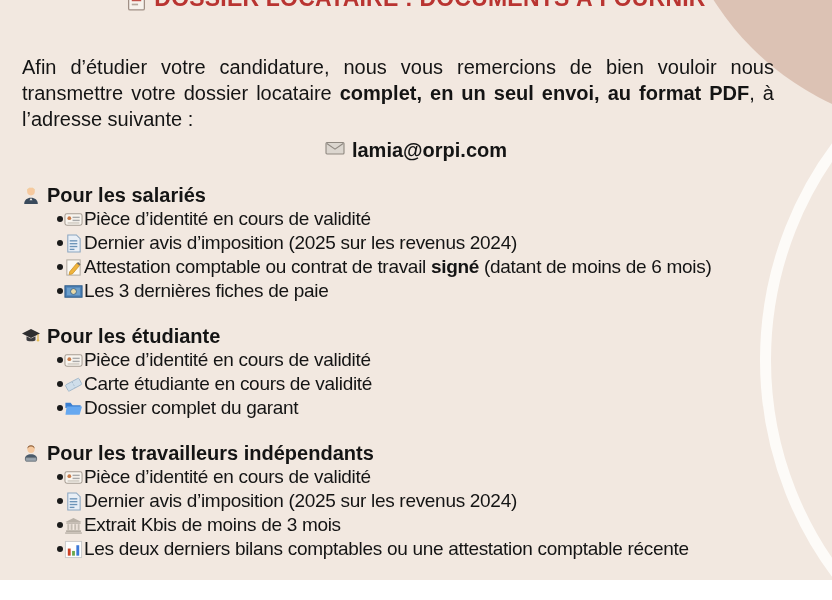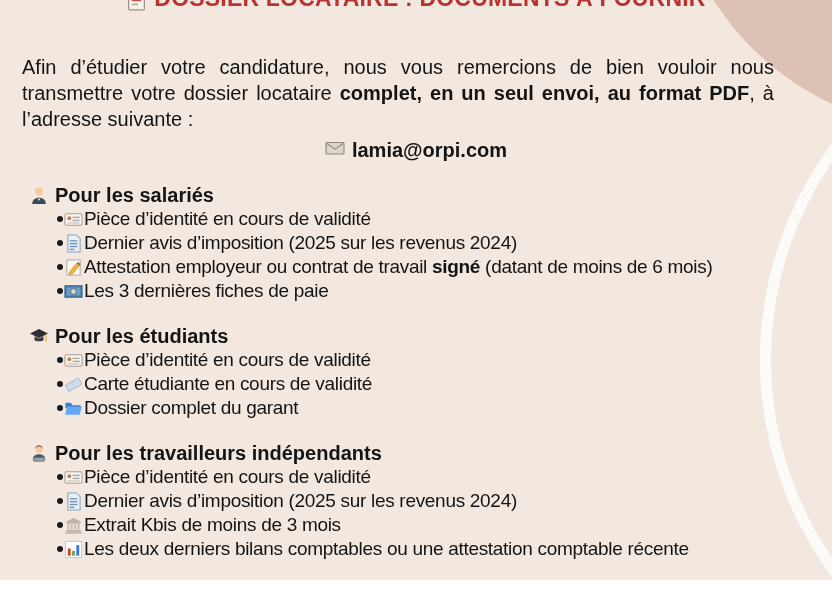--- a/index.html
+++ b/index.html
@@ -70,21 +70,21 @@
     font-size: 20px;
     line-height: 24px;
   }
 
   .section { margin-top: 21px; }
   .section:first-of-type { margin-top: 26px; }
   .section-heading {
     display: flex;
     align-items: center;
     gap: 6px;
-    padding-left: 29px;
+    padding-left: 21px;
     font-size: 20px;
     line-height: 24px;
     white-space: nowrap;
   }
   .item {
     display: flex;
     align-items: center;
     gap: 1px;
     padding-left: 57px;
     font-size: 19px;
@@ -176,21 +176,21 @@
       </div>
       <div class="item">
         <span class="bullet"></span>
         <span class="icn">
           <svg width="19" height="19" viewBox="0 0 20 20">
             <rect x="3" y="2" width="14" height="16" fill="#fbf8f3" stroke="#b3aca2" stroke-width="1.1"></rect>
             <path d="M6 14.5 L13.5 5.5 L16.3 8 L8.8 16.8 L5.4 17.4 z" fill="#f0b43c" stroke="#c98f23" stroke-width="0.8"></path>
             <path d="M13.5 5.5 L16.3 8 L17.5 6.6 L14.8 4.2 z" fill="#6c6c6c"></path>
           </svg>
         </span>
-        <span class="item-text"><span>Attestation employeur ou contrat de travail </span><span class="b">signé</span><span> (datant de moins de 6 mois)</span></span>
+        <span class="item-text"><span>Attestation comptable ou contrat de travail </span><span class="b">signé</span><span> (datant de moins de 6 mois)</span></span>
       </div>
       <div class="item">
         <span class="bullet"></span>
         <span class="icn">
           <svg width="19" height="19" viewBox="0 0 20 20">
             <rect x="1" y="4" width="18" height="12" fill="#4d82b8" stroke="#2f5d8a" stroke-width="1.1"></rect>
             <rect x="3.2" y="6" width="13.6" height="8" fill="#6da0cc"></rect>
             <circle cx="10" cy="10" r="3.1" fill="#e9d9a6" stroke="#2f5d8a" stroke-width="0.9"></circle>
           </svg>
         </span>
@@ -201,21 +201,21 @@
     <div class="section">
       <div class="section-heading">
         <span class="icn">
           <svg width="20" height="20" viewBox="0 0 20 20">
             <polygon points="10,3 19,7.5 10,12 1,7.5" fill="#2e2e30"></polygon>
             <path d="M5.5 10.2 v3.8 c0 1.8 9 1.8 9 0 v-3.8 l-4.5 2.2 z" fill="#3c3c40"></path>
             <line x1="17" y1="8.2" x2="17" y2="13.2" stroke="#d9a93c" stroke-width="1.1"></line>
             <circle cx="17" cy="14.2" r="1.2" fill="#e8bf55"></circle>
           </svg>
         </span>
-        <span>Pour les étudiants</span>
+        <span>Pour les étudiante</span>
       </div>
       <div class="item">
         <span class="bullet"></span>
         <span class="icn">
           <svg width="19" height="19" viewBox="0 0 20 20">
             <rect x="1" y="4" width="18" height="12" rx="2" fill="#f8f4ee" stroke="#a79d93" stroke-width="1.1"></rect>
             <circle cx="5.6" cy="8.6" r="2" fill="#c97b4a"></circle>
             <rect x="9" y="7" width="7.5" height="1.5" fill="#a9a9a9"></rect>
             <rect x="9" y="10.2" width="7.5" height="1.5" fill="#a9a9a9"></rect>
             <rect x="3.8" y="13" width="12.4" height="1.3" fill="#c9c3bb"></rect>

